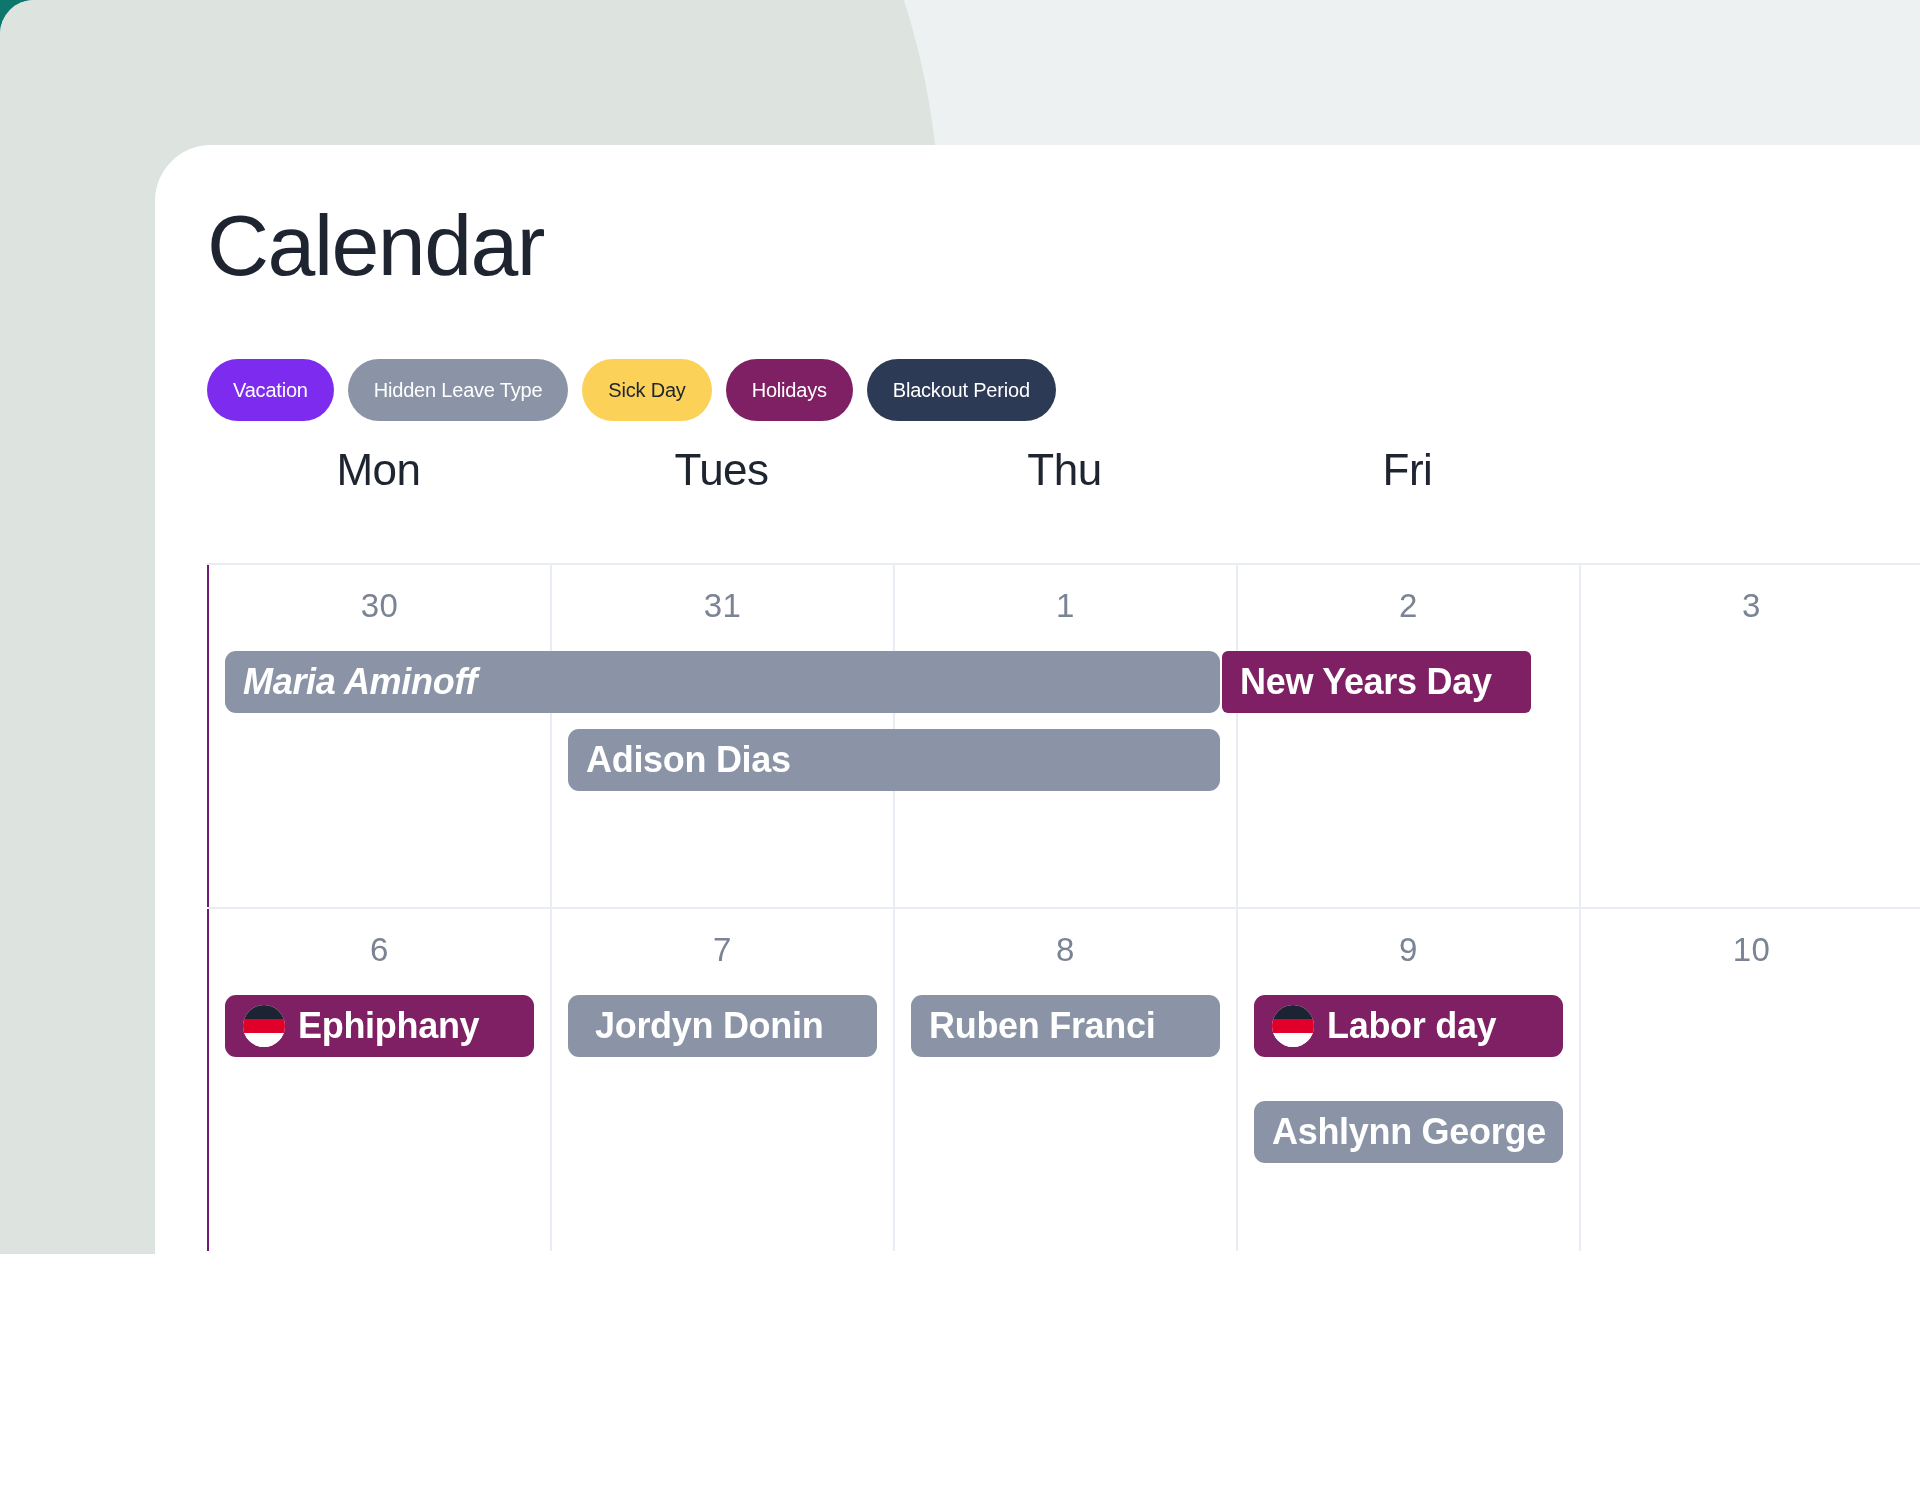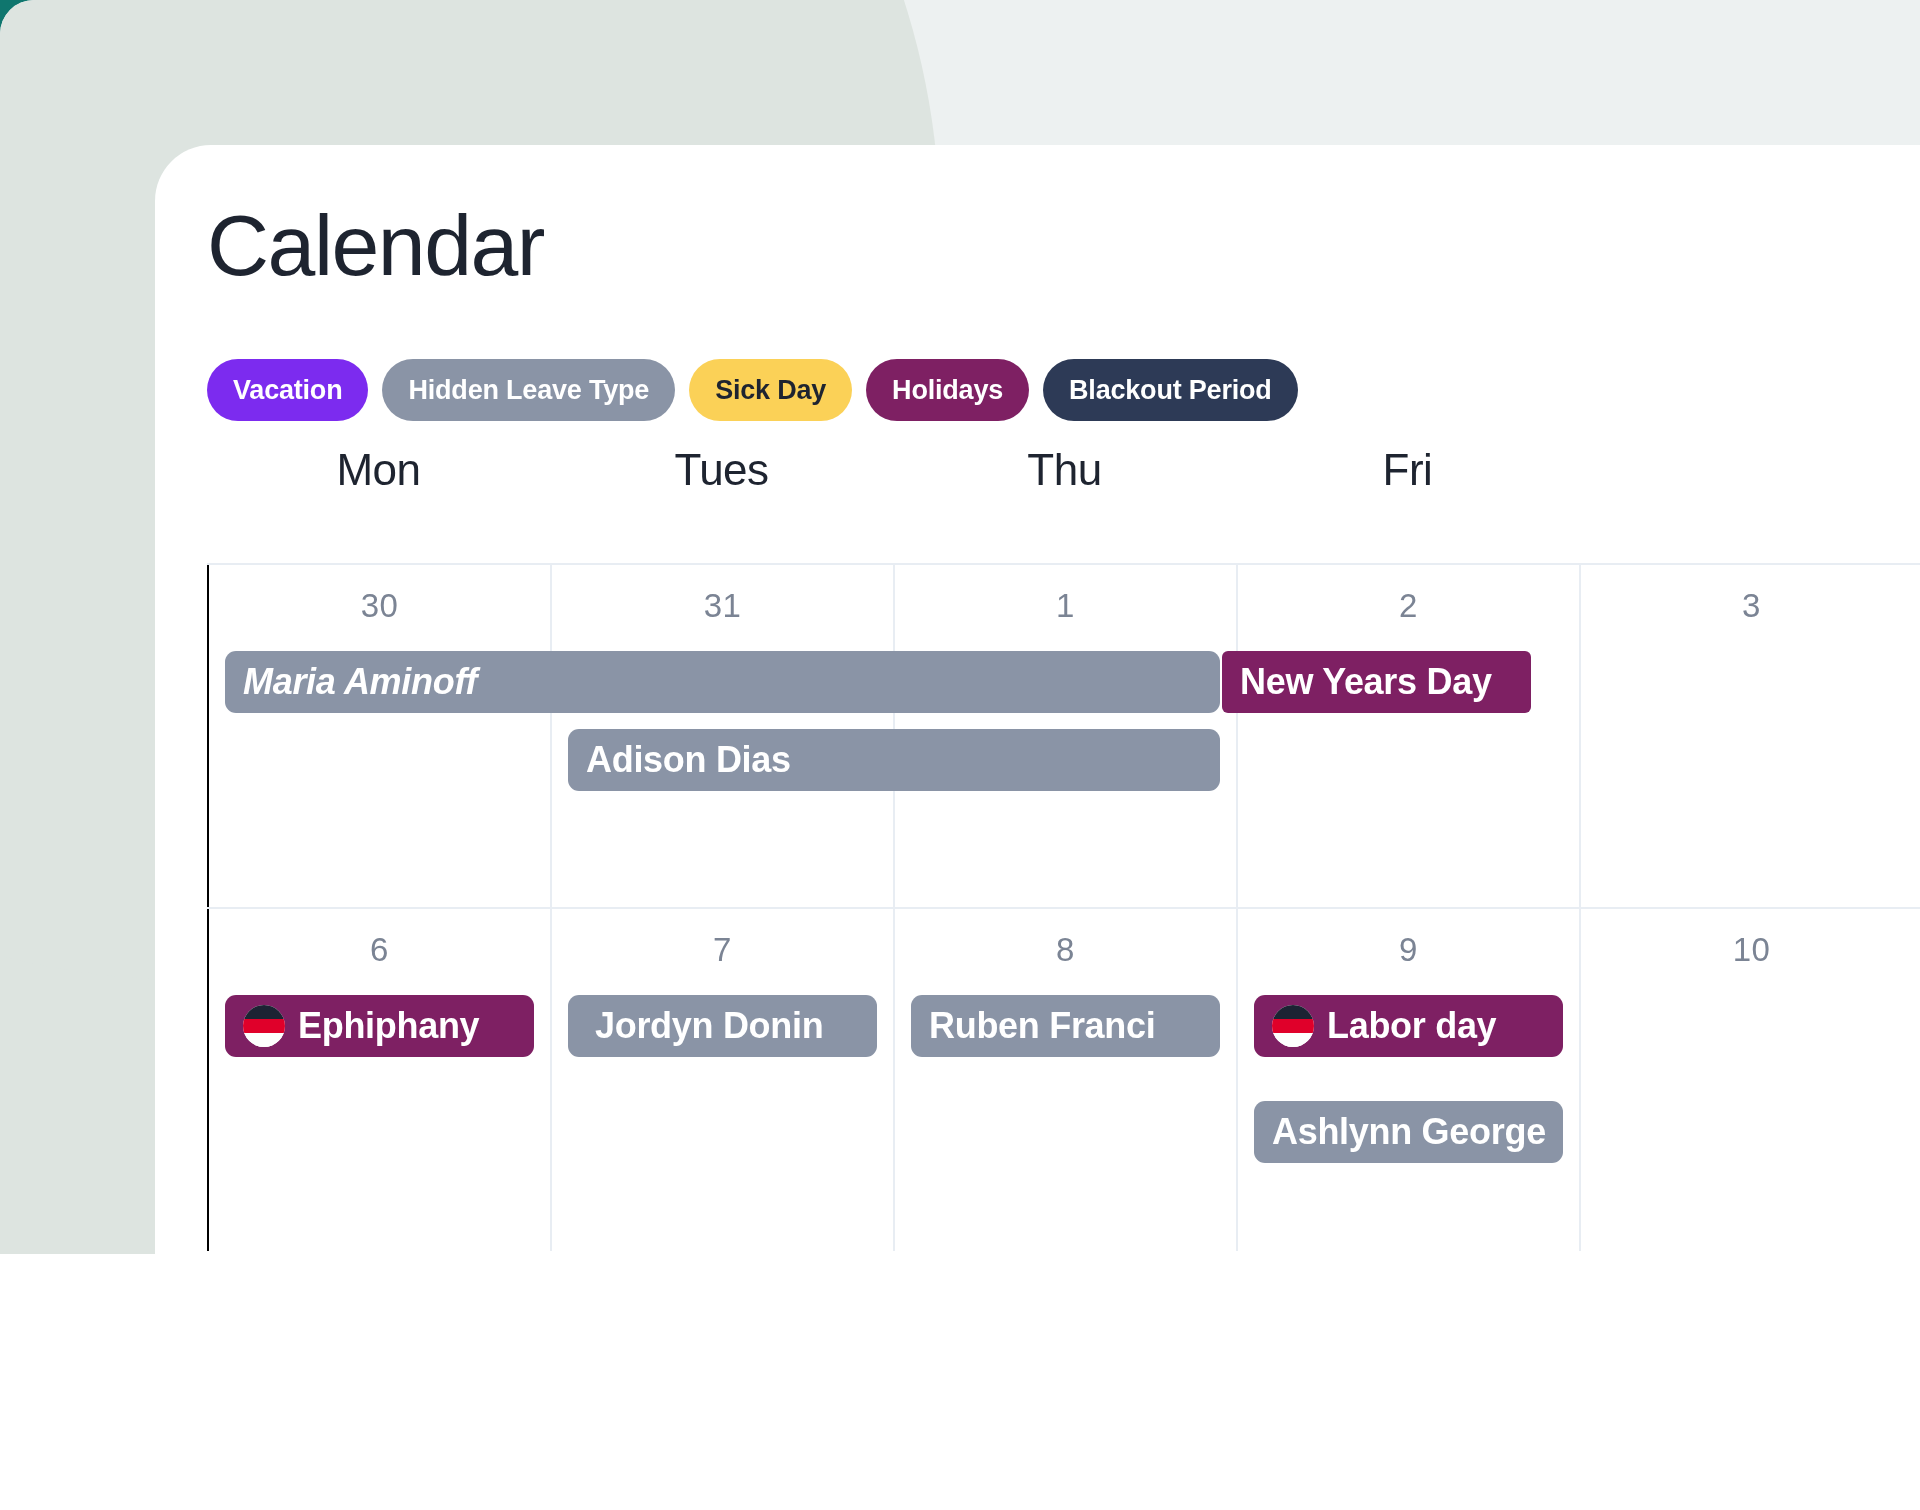--- a/index.html
+++ b/index.html
@@ -89,22 +89,22 @@
     white-space: nowrap;
   }
 
   .pill {
     display: inline-flex;
     align-items: center;
     justify-content: flex-end;
     height: 62px;
     padding: 0 26px;
     border-radius: 31px;
-    font-size: 27px;
-    font-weight: 700;
+    font-size: 20px;
+    font-weight: 400;
     letter-spacing: -0.2px;
     color: #ffffff;
     cursor: pointer;
     user-select: none;
   }
 
   
   .weekdays {
     position: absolute;
     left: 52px;
@@ -137,21 +137,21 @@
     border-top: 2px solid #e8edf3;
   }
 
   .day-cell {
     width: 343px;
     flex: 0 0 343px;
     height: 342px;
     border-left: 2px solid #e8edf3;
     position: relative;
   }
-  .day-cell:first-child { border-left: 2px solid #000000; }
+  .day-cell:first-child { border-left: 2px solid #701a75; }
 
   .day-number {
     text-align: center;
     font-size: 33px;
     color: #7b8494;
     padding-top: 22px;
     letter-spacing: 0.5px;
   }
 
   

